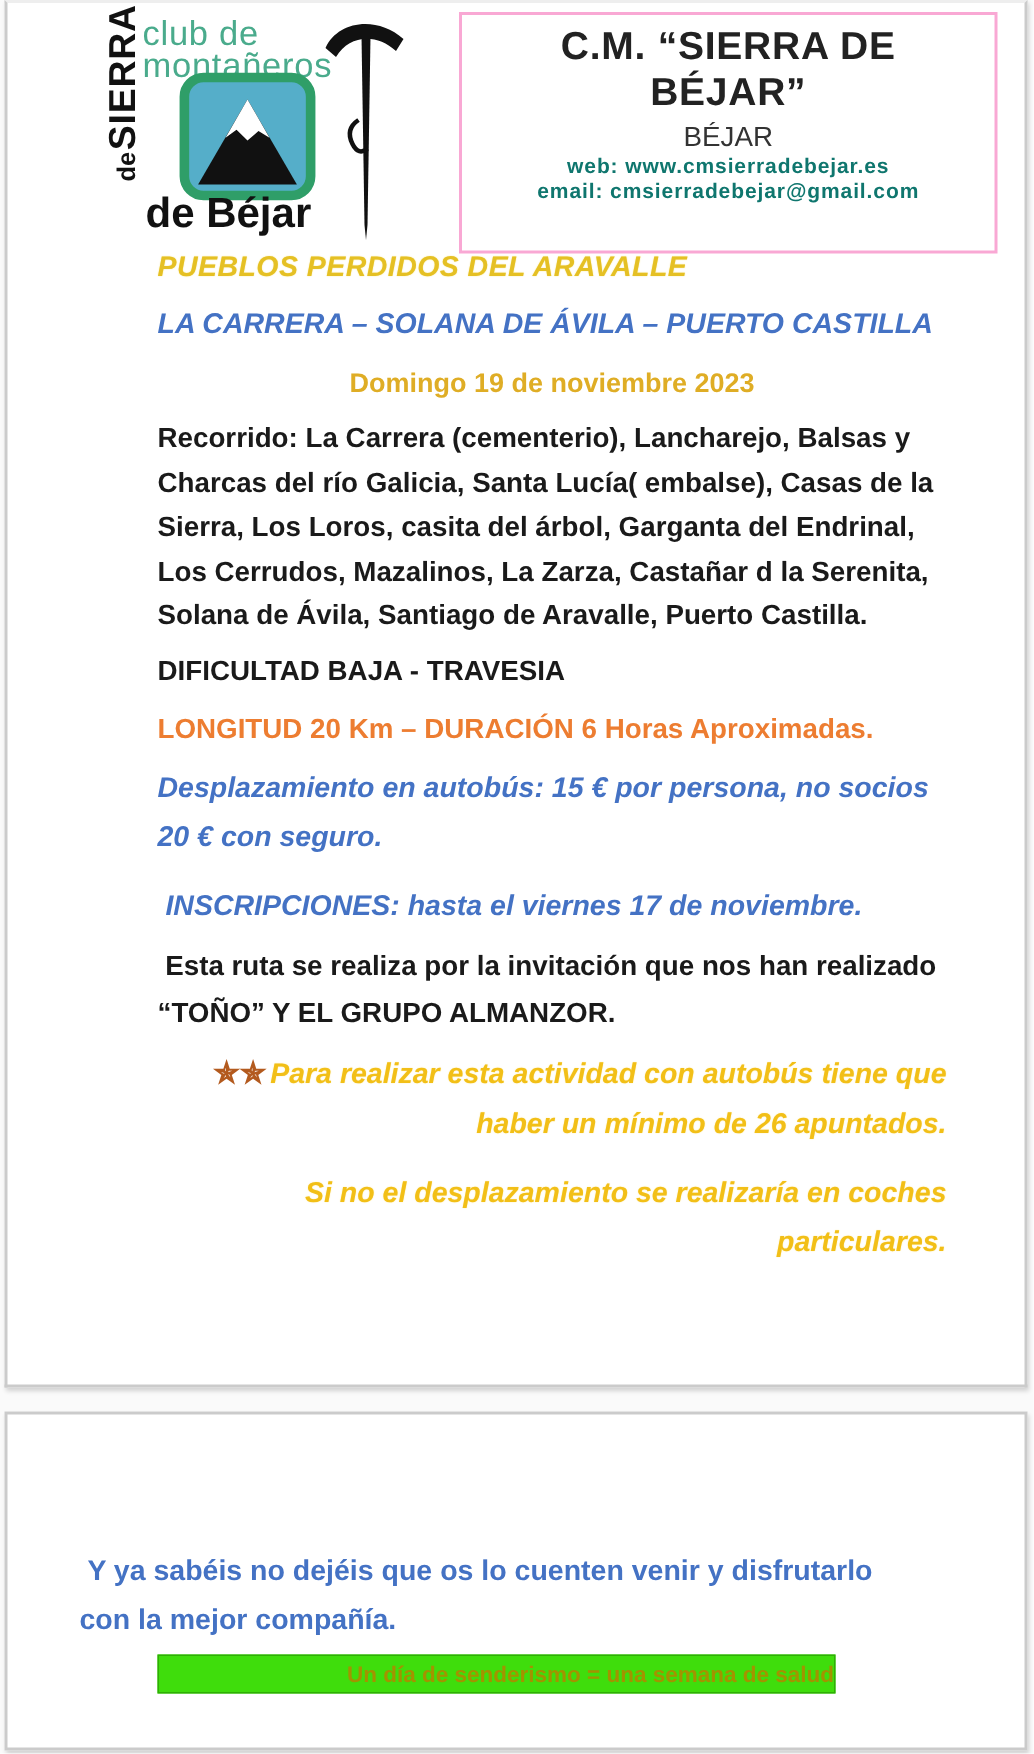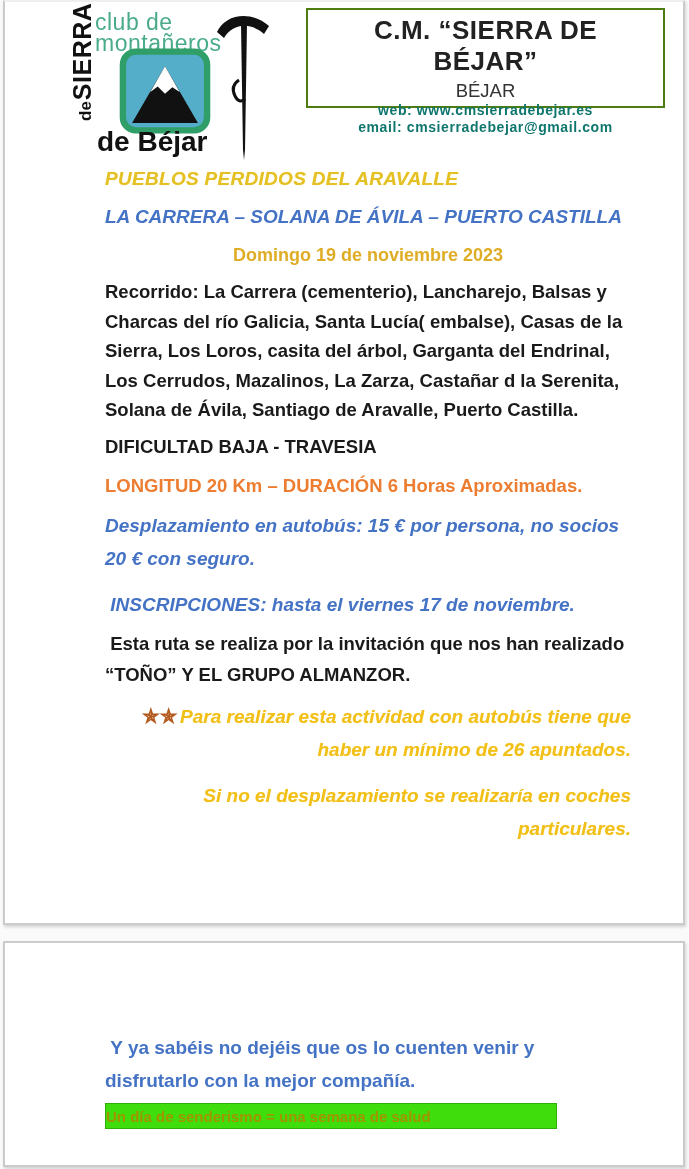--- a/index.html
+++ b/index.html
@@ -21,21 +21,21 @@
   .header{display:flex;padding:6px 18px 0 62px;height:156px;box-sizing:border-box;gap:39px;}
   .logo{position:relative;width:192px;height:150px;flex:none;}
   .logo-green{position:absolute;left:28px;top:4px;color:#4aab8c;font-size:23px;line-height:21px;font-weight:normal;letter-spacing:.5px;}
   .logo-vertical{position:absolute;left:-34px;top:48px;width:100px;height:30px;transform:rotate(-90deg);transform-origin:50% 50%;white-space:nowrap;text-align:center;}
   .v-de{font-size:17px;font-weight:bold;color:#111;margin-right:1px;}
   .v-sierra{font-size:25px;font-weight:bold;color:#111;letter-spacing:.5px;}
   .logo-emblem{position:absolute;left:52px;top:40px;}
   .logo-axe{position:absolute;left:148px;top:2px;}
   .logo-bottom{position:absolute;left:30px;top:118px;font-size:28px;font-weight:bold;color:#111;}
 
-  .info-box{flex:1;border:2px solid #4d7c0f;margin-left:8px;height:100px;box-sizing:border-box;
+  .info-box{flex:1;border:2px solid #f9a8d4;margin-left:8px;height:161px;box-sizing:border-box;
     padding:5px 18px 4px;text-align:center;color:#2b2b2b;}
   .info-title{font-size:26px;font-weight:bold;color:#222;letter-spacing:.5px;margin-bottom:2px;}
   .info-line{font-size:18.5px;line-height:23px;color:#333;}
   .info-small{font-size:14px;font-weight:bold;line-height:17px;color:#0f766e;letter-spacing:.6px;}
 
   
   .content{padding:10px 52px 0 100px;}
   .content p{margin:0;font-weight:bold;white-space:pre-wrap;}
   .p-title{font-size:19px;font-style:italic;color:#e5c024;letter-spacing:.3px;margin-bottom:16px !important;text-shadow:0 0 1px #f6e48a;}
   .p-subtitle{font-size:19px;font-style:italic;color:#4472c4;margin-bottom:17px !important;}
@@ -43,23 +43,23 @@
   .p-route{font-size:18.5px;line-height:29.5px;color:#1a1a1a;margin-bottom:7px !important;}
   .p-diff{font-size:18.5px;color:#1a1a1a;line-height:29px;margin-bottom:10px !important;}
   .p-len{font-size:18.5px;color:#ed7d31;line-height:29px;margin-bottom:9px !important;}
   .p-bus{font-size:19px;font-style:italic;color:#4472c4;line-height:33px;margin-bottom:13px !important;}
   .p-insc{font-size:19px;font-style:italic;color:#4472c4;line-height:33px;margin-bottom:7px !important;}
   .p-invite{font-size:18.5px;color:#1a1a1a;line-height:31px;margin-bottom:10px !important;}
   .p-note{font-size:19px;font-style:italic;color:#f2bf17;line-height:33px;margin-bottom:13px !important;text-shadow:0 0 1px #fbe9a2;text-align:right;}
   .stars{font-style:normal;color:#b35a1e;font-size:20px;letter-spacing:1px;margin-right:2px;text-shadow:none;}
 
   
-  .box2 .closing{margin:0;padding:88px 70px 0 100px;font-weight:bold;font-size:19px;line-height:33px;color:#4472c4;white-space:pre-wrap;}
+  .box2 .closing{margin:0;padding:88px 70px 0 48px;font-weight:bold;font-size:19px;line-height:33px;color:#4472c4;white-space:pre-wrap;}
   .slogan-bar{margin:6px 126px 0 100px;height:24px;background:#3fdd0c;border:1px solid #2fae06;
-    display:flex;align-items:center;justify-content:flex-start;}
+    display:flex;align-items:center;justify-content:flex-end;}
   .slogan-bar span{font-size:15px;font-weight:bold;color:#a39300;white-space:nowrap;}
 </style>
 </head>
 <body>
 
 <div>
 
   <section class="box box1">
 
     <header class="header">

